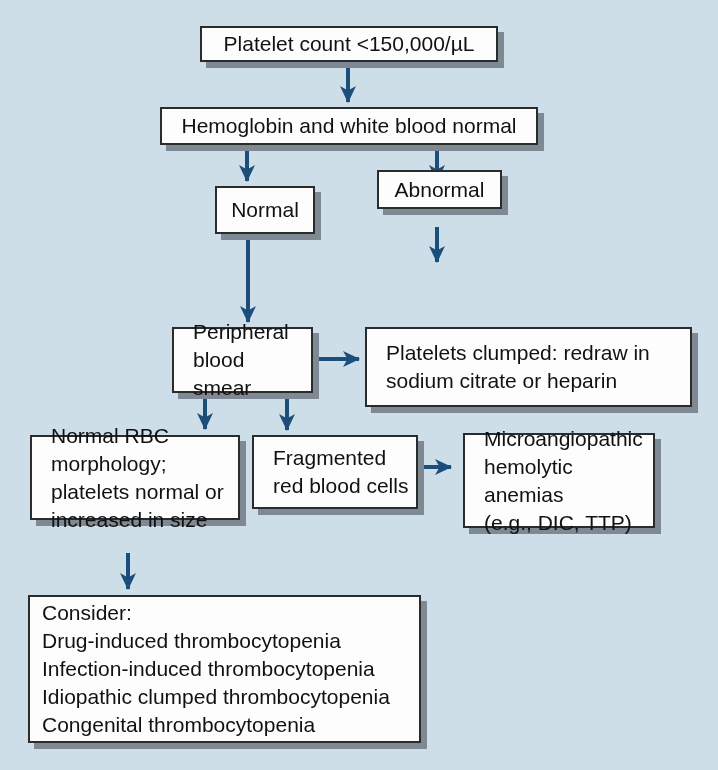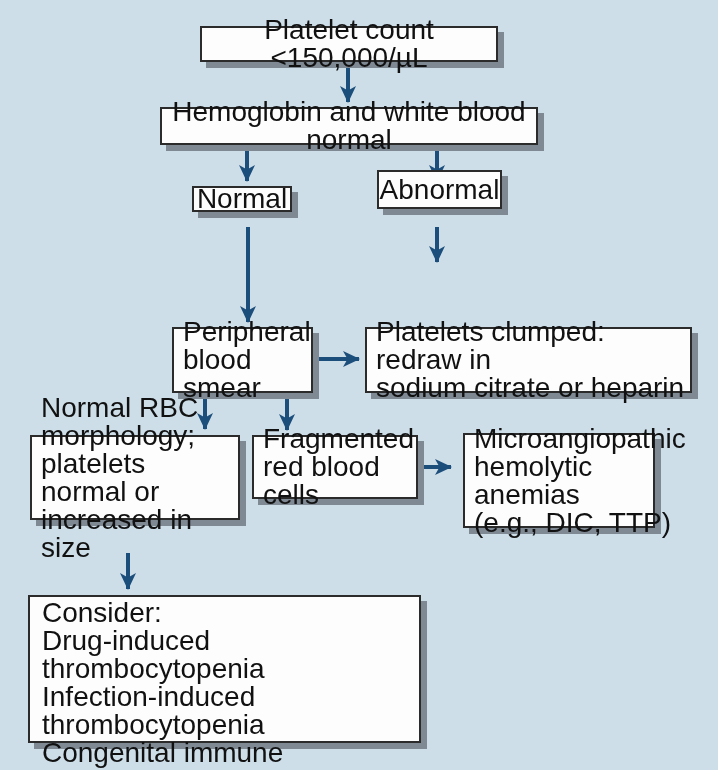--- a/index.html
+++ b/index.html
@@ -29,34 +29,34 @@
     stroke: var(--arrow);
     stroke-width: 4;
   }
   .arrowhead { fill: var(--arrow); }
   .node {
     position: absolute;
     background: var(--box-fill);
     border: 2px solid var(--box-border);
     box-shadow: 6px 6px 0 0 var(--box-shadow);
     color: var(--text);
-    font-size: 28px;
+    font-size: 21px;
     line-height: 28px;
     white-space: pre-line;
     display: flex;
     align-items: center;
   }
   .node.center {
     justify-content: center;
     text-align: center;
   }
   .node.left {
     justify-content: flex-start;
     text-align: left;
-    padding-left: 9px;
+    padding-left: 19px;
     padding-right: 4px;
   }
   .node.top {
     align-items: flex-start;
     padding-top: 2px;
     padding-left: 12px;
   }
 </style>
 </head>
 <body>
@@ -78,42 +78,42 @@
     <line class="arrow-line" x1="205" y1="395" x2="205" y2="429" marker-end="url(#head)"></line>
     <line class="arrow-line" x1="287" y1="395" x2="287" y2="430" marker-end="url(#head)"></line>
     <line class="arrow-line" x1="420" y1="467" x2="451" y2="467" marker-end="url(#head)"></line>
     <line class="arrow-line" x1="128" y1="553" x2="128" y2="589" marker-end="url(#head)"></line>
   </svg>
 
   <div class="node center" style="left:200px; top:26px; width:298px; height:36px">Platelet count &lt;150,000/µL</div>
 
   <div class="node center" style="left:160px; top:107px; width:378px; height:38px">Hemoglobin and white blood normal</div>
 
-  <div class="node center" style="left:192px; top:186px; width:100px; height:26px">Normal</div>
+  <div class="node center" style="left:215px; top:186px; width:100px; height:48px">Normal</div>
 
   <div class="node center" style="left:377px; top:170px; width:125px; height:39px">Abnormal</div>
 
 
   <div class="node left" style="left:172px; top:327px; width:141px; height:66px">Peripheral
 blood smear</div>
 
-  <div class="node left" style="left:365px; top:327px; width:327px; height:66px">Platelets clumped: redraw in
+  <div class="node left" style="left:365px; top:327px; width:327px; height:80px">Platelets clumped: redraw in
 sodium citrate or heparin</div>
 
   <div class="node left" style="left:30px; top:435px; width:210px; height:85px">Normal RBC
 morphology;
 platelets normal or
 increased in size</div>
 
-  <div class="node left" style="left:252px; top:435px; width:166px; height:64px">Fragmented
+  <div class="node left" style="left:252px; top:435px; width:166px; height:74px">Fragmented
 red blood cells</div>
 
   <div class="node left" style="left:463px; top:433px; width:192px; height:95px">Microangiopathic
 hemolytic anemias
 (e.g., DIC, TTP)</div>
 
   <div class="node left top" style="left:28px; top:595px; width:393px; height:148px">Consider:
 Drug-induced thrombocytopenia
 Infection-induced thrombocytopenia
-Congenital immune thrombocytopenia
+Idiopathic clumped thrombocytopenia
 Congenital thrombocytopenia</div>
 
 </div>
 
 </body></html>

